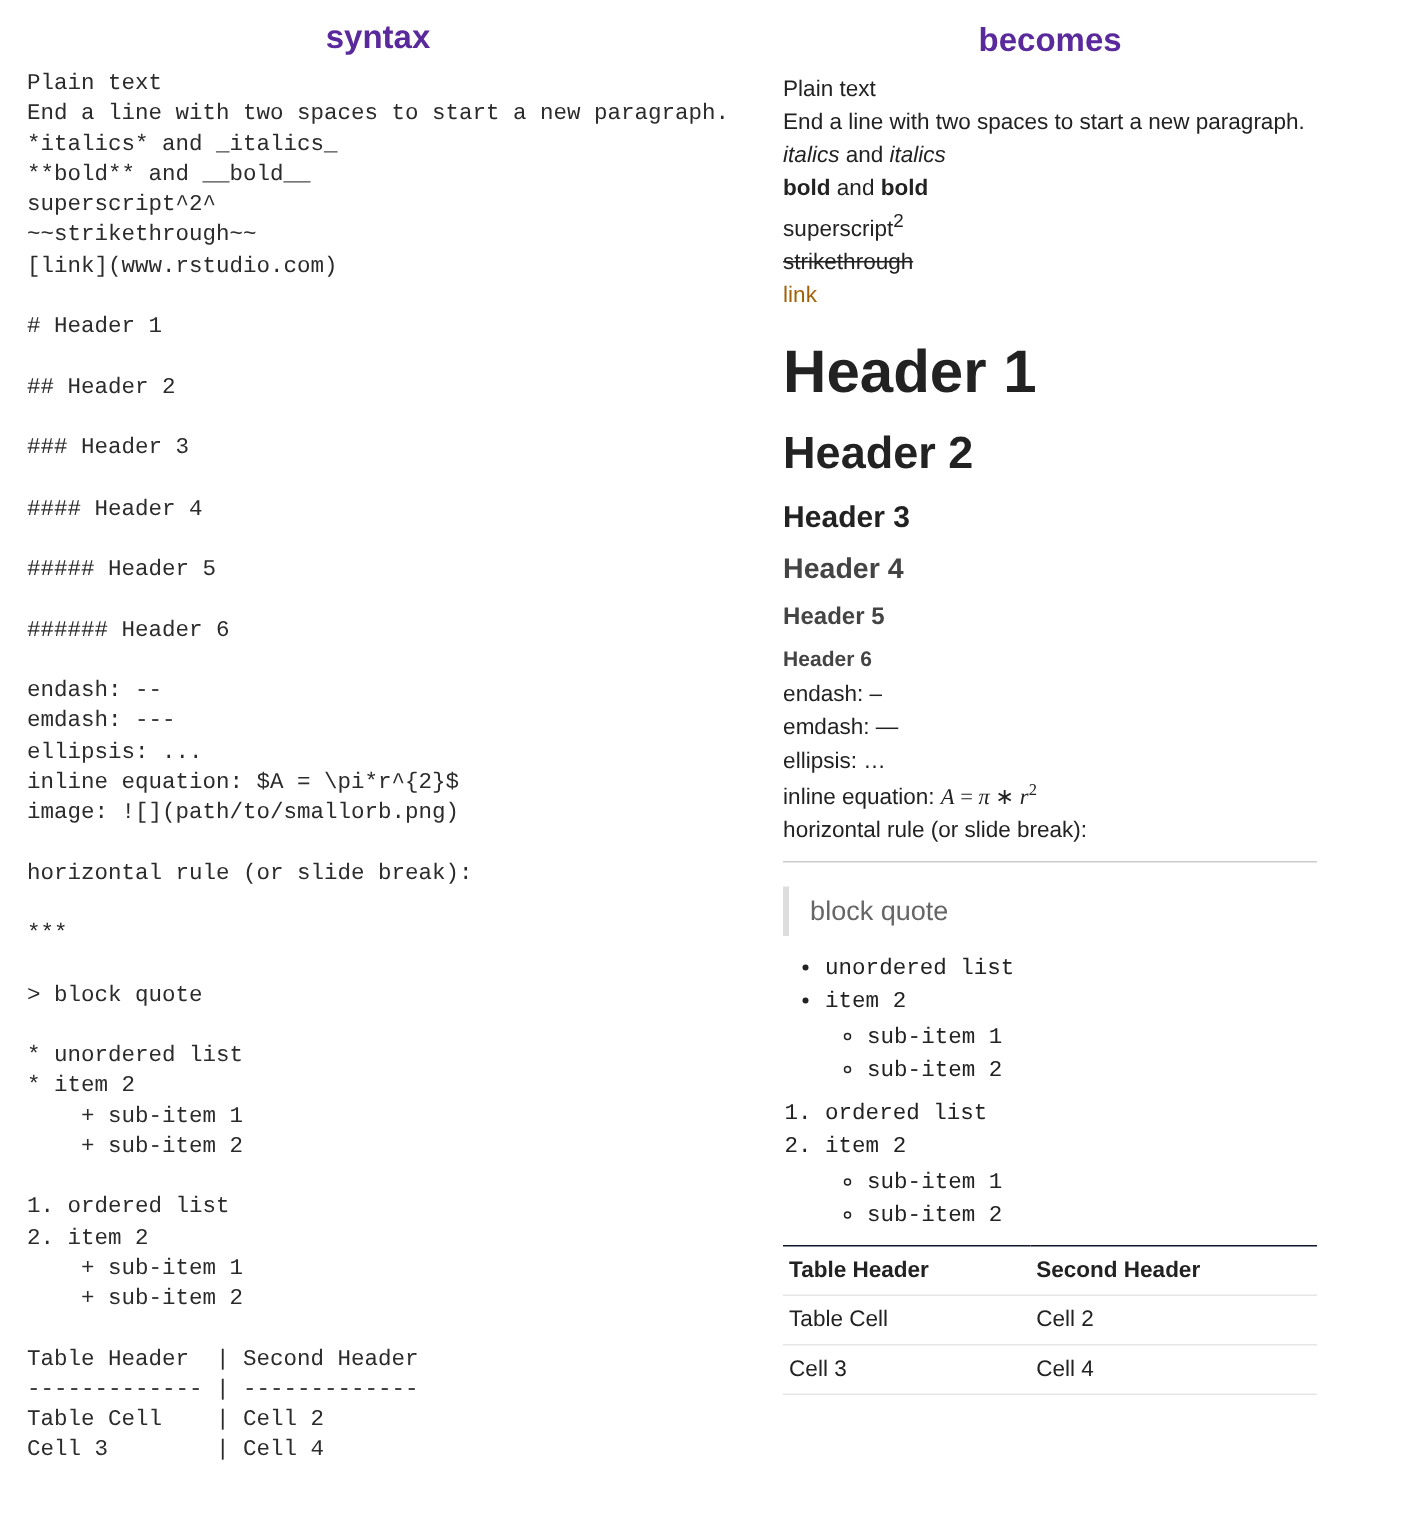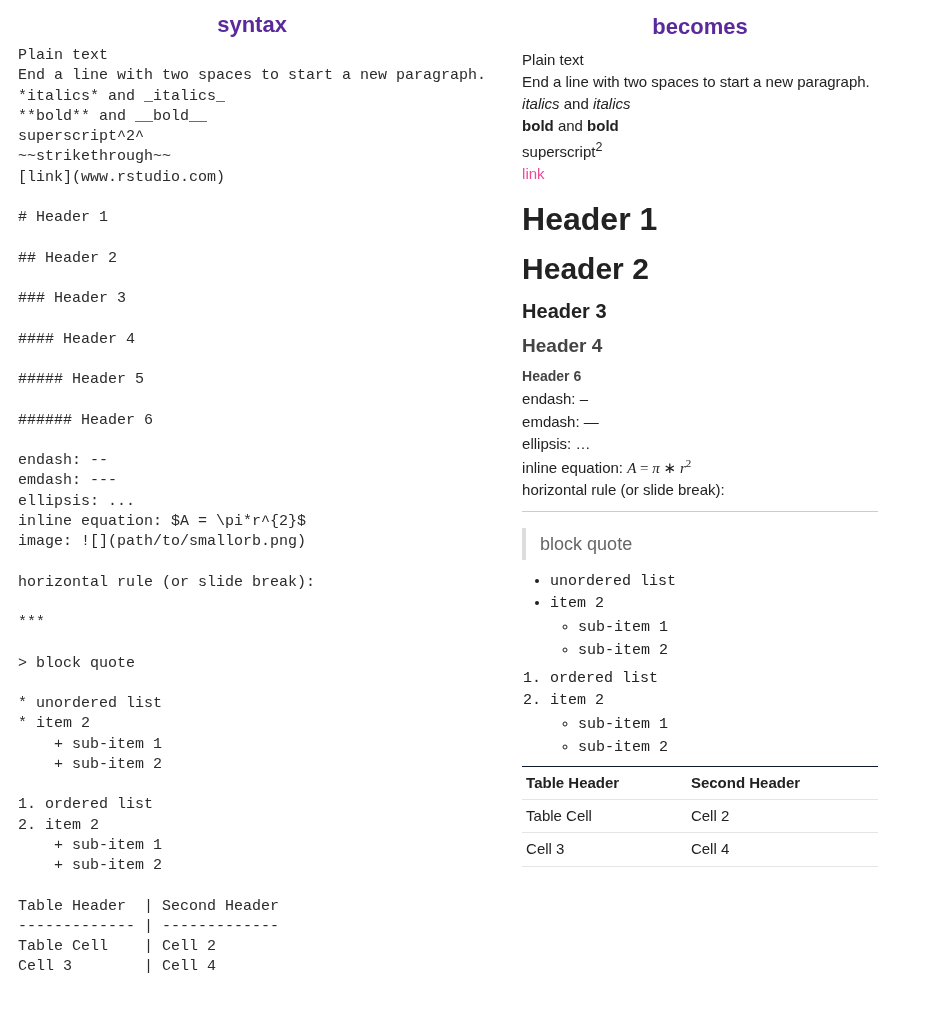--- a/index.html
+++ b/index.html
@@ -3,23 +3,23 @@
 <meta charset="utf-8">
 <style>
   html,body{margin:0;padding:0;background:#fff;font-family:Helvetica,Arial,sans-serif;color:#222;}
   .page{display:flex;width:896px;min-height:1026px;}
   .col{flex:1;padding:12px 18px 18px 18px;box-sizing:border-box;}
   .col-title{text-align:center;font-weight:700;font-size:22px;color:#5a2a9c;margin-bottom:8px;}
   .syntax pre{font-family:"Menlo","Consolas","Courier New",monospace;font-size:15px;line-height:1.35;color:#2b2b2b;margin:0;white-space:pre;}
   
   .rendered{font-size:15px;line-height:1.35;}
   .rendered p{margin:2px 0;}
-  .rendered a{color:#ec4899;text-decoration:none;}
+  .rendered a{color:#a16207;text-decoration:none;}
   .strike{text-decoration:line-through;}
-  .h1{font-size:32px;font-weight:700;margin:14px 0 4px;}
+  .h1{font-size:40px;font-weight:700;margin:14px 0 4px;}
   .h2{font-size:30px;font-weight:700;margin:8px 0 4px;}
   .h3{font-size:20px;font-weight:700;margin:8px 0 4px;}
   .h4{font-size:19px;font-weight:700;margin:8px 0 4px;color:#444;}
   .h5{font-size:16px;font-weight:700;margin:8px 0 4px;color:#444;}
   .h6{font-size:14px;font-weight:700;margin:8px 0 4px;color:#444;}
   .eq{font-family:'Times New Roman',serif;font-style:italic;}
   .hr{border:none;border-top:1px solid #ccc;margin:10px 0 16px;}
   .blockquote{border-left:4px solid #ddd;padding:4px 0 4px 14px;color:#666;font-size:18px;margin:6px 0 12px;}
   .rendered ul, .rendered ol{margin:4px 0 8px 0;padding-left:28px;}
   .rendered ul ul, .rendered ol ul{list-style-type:circle;}
@@ -95,26 +95,28 @@
     <p>End a line with two spaces to start a new paragraph.</p>
     <p>
       <i>italics</i><span> and </span><i>italics</i>
     </p>
     <p>
       <b>bold</b><span> and </span><b>bold</b>
     </p>
     <p>
       <span>superscript</span><sup>2</sup>
     </p>
+    <p><span class="strike">strikethrough</span></p>
     <p><a href="#">link</a></p>
 
     <div class="h1">Header 1</div>
     <div class="h2">Header 2</div>
     <div class="h3">Header 3</div>
     <div class="h4">Header 4</div>
+    <div class="h5">Header 5</div>
     <div class="h6">Header 6</div>
 
     <p>
       <span>endash: </span><span>–</span>
     </p>
     <p>
       <span>emdash: </span><span>—</span>
     </p>
     <p>
       <span>ellipsis: </span><span>…</span>

